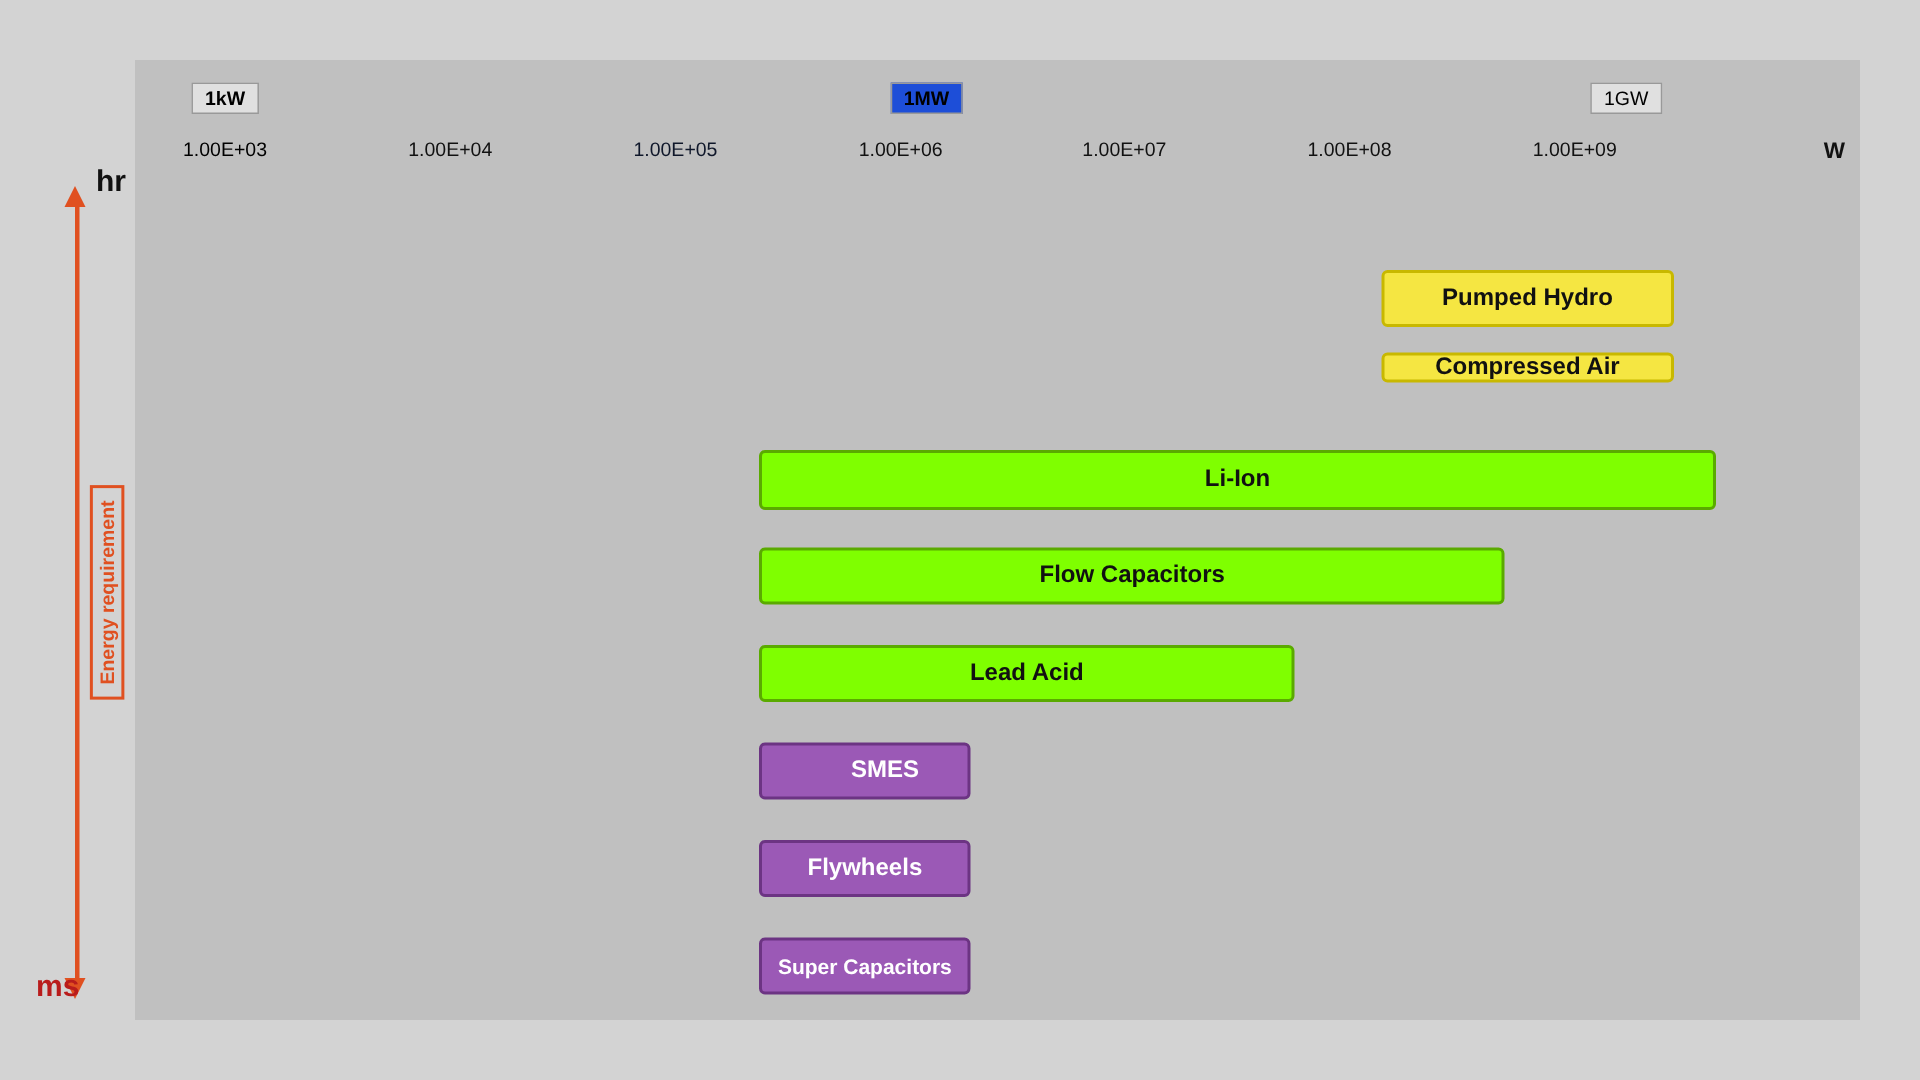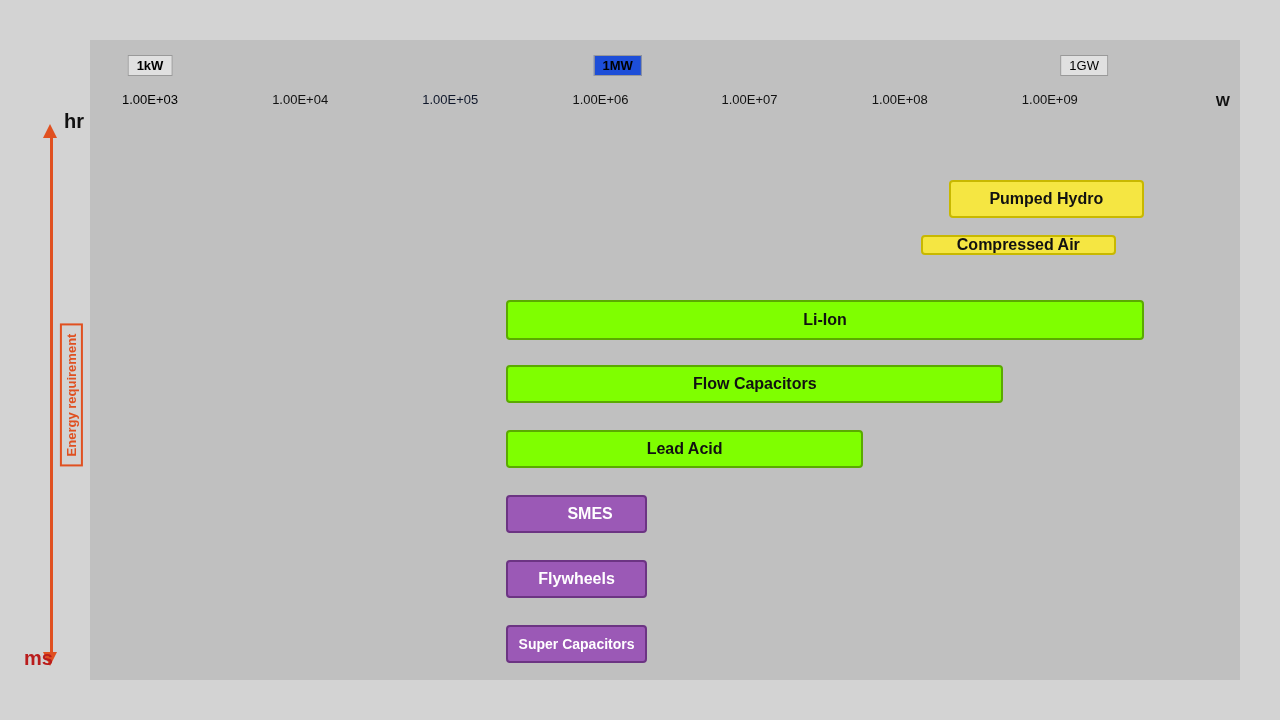--- a/index.html
+++ b/index.html
@@ -56,21 +56,21 @@
     <div style="position:absolute; left:28.6%; transform:translateX(-50%); font-size:13px; color:#0f172a;">1.00E+05</div>
     <div style="position:absolute; left:42.9%; transform:translateX(-50%); font-size:13px; color:#111;">1.00E+06</div>
     <div style="position:absolute; left:57.1%; transform:translateX(-50%); font-size:13px; color:#111;">1.00E+07</div>
     <div style="position:absolute; left:71.4%; transform:translateX(-50%); font-size:13px; color:#111;">1.00E+08</div>
     <div style="position:absolute; left:85.7%; transform:translateX(-50%); font-size:13px; color:#111;">1.00E+09</div>
     <div style="position:absolute; right:-30px; top:0; font-size:15px; font-weight:bold; color:#111;">W</div>
   </div>
 
   <div style="position:absolute; top:85px; left:60px; right:10px; bottom:10px;">
 
-    <div style="position:absolute; top:55px; left:71.4%; width:18%; height:38px; background:#f5e642; border:2px solid #c8b800; border-radius:4px; display:flex; align-items:center; justify-content:center; font-size:16px; font-weight:bold; color:#111;margin-left:28px;">
+    <div style="position:absolute; top:55px; left:71.4%; width:18%; height:38px; background:#f5e642; border:2px solid #c8b800; border-radius:4px; display:flex; align-items:center; justify-content:center; font-size:16px; font-weight:bold; color:#111;">
       Pumped Hydro
     </div>
 
     <div style="position:absolute; top:110px; left:71.4%; width:18%; height:20px; background:#f5e642; border:2px solid #c8b800; border-radius:4px; display:flex; align-items:center; justify-content:center; font-size:16px; font-weight:bold; color:#111;">
       Compressed Air
     </div>
 
     <div style="position:absolute; top:175px; left:33%; width:59%; height:40px; background:#7fff00; border:2px solid #5aaa00; border-radius:4px; display:flex; align-items:center; justify-content:center; font-size:16px; font-weight:bold; color:#111;">
       Li-Ion
     </div>

